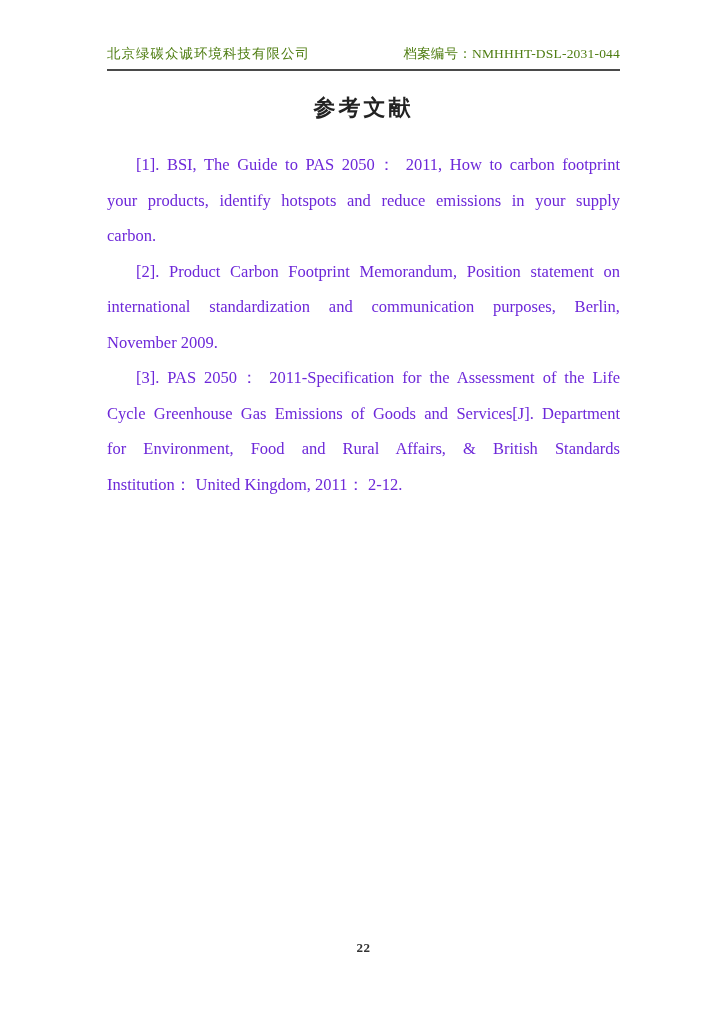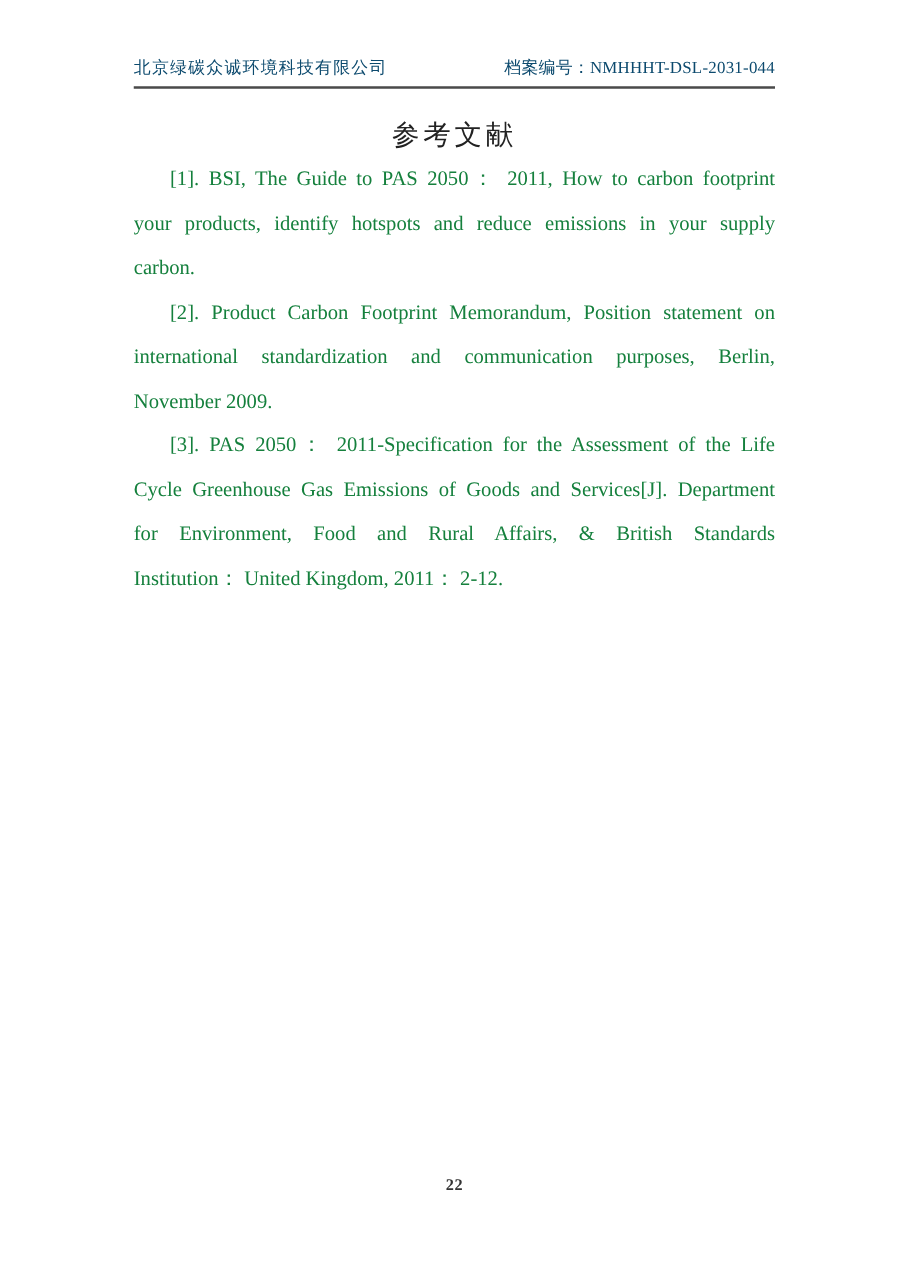--- a/index.html
+++ b/index.html
@@ -19,48 +19,48 @@
   .page-header {
     position: absolute;
     top: 45px;
     left: 107px;
     width: 513px;
     display: flex;
     justify-content: space-between;
     align-items: flex-end;
     font-size: 13.5px;
     line-height: 17px;
-    color: #0c4a6e;
+    color: #4d7c0f;
     padding-bottom: 7px;
     border-bottom: 2px solid #4a4a4a;
   }
   .header-left {
     letter-spacing: 1px;
   }
   .header-right {
     letter-spacing: 0.2px;
   }
   .doc-title {
     position: absolute;
     top: 93px;
     left: 107px;
     width: 513px;
     text-align: center;
     font-size: 22px;
-    font-weight: normal;
+    font-weight: bold;
     letter-spacing: 3px;
     color: #222222;
   }
   .references {
     position: absolute;
-    top: 125px;
+    top: 147px;
     left: 107px;
     width: 513px;
     font-size: 16.5px;
-    color: #15803d;
+    color: #6d28d9;
   }
   .ref-line {
     height: 35.5px;
     line-height: 35.5px;
   }
   .ref-line.j {
     text-align: justify;
     text-align-last: justify;
   }
   .ref-line.indent {

